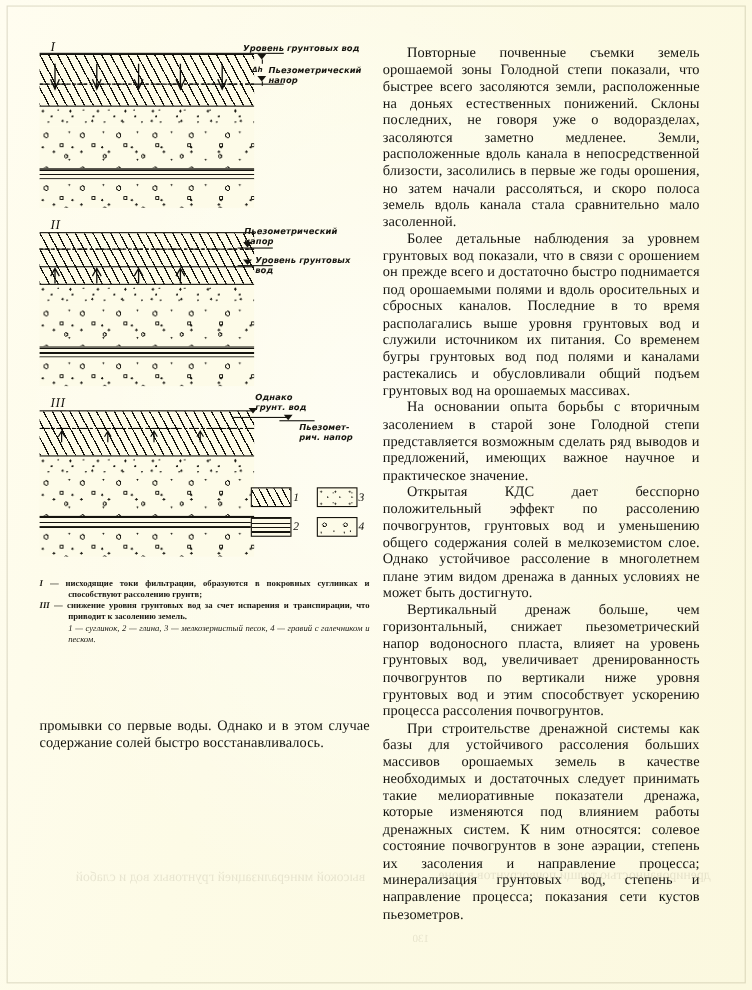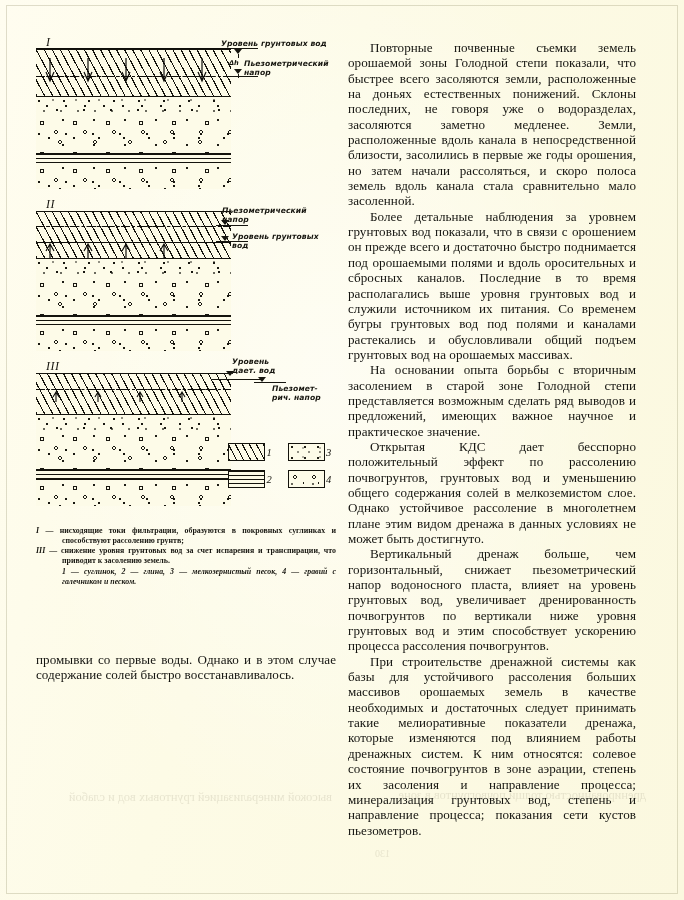--- a/index.html
+++ b/index.html
@@ -253,21 +253,21 @@
     color: #191812;
     text-align: justify;
   }
   .cap-row { display: block; padding-left: 26px; text-indent: -26px; }
   .cap-rom { font-style: italic; font-weight: 700; }
   .cap-sub {
     display: block;
     margin-top: 1px;
     padding-left: 26px;
     text-indent: 0;
-    font-weight: 700;
+    font-weight: 400;
   }
   .cap-it { font-style: italic; }
 
   .left-bottom {
     position: absolute;
     left: 36px;
     top: 652px;
     width: 300px;
   }
 
@@ -383,21 +383,21 @@
               </g>
             </svg>
           </div>
         </div>
         <div class="lay-sand" style="height:16px;"></div>
         <div class="lay-gravel" style="height:38px;"></div>
         <div class="lay-clay" style="height:9px;"></div>
         <div class="lay-gravel" style="height:26px;"></div>
       </div>
 
-      <div class="annot wrap" style="left:196px; top:-3px; width:62px;">Уровень дает. вод</div>
+      <div class="annot wrap" style="left:196px; top:-3px; width:62px;">Однако грунт. вод</div>
       <div class="tri-down" style="left:190px; top:11px;"></div>
       <div class="leader" style="left:176px; top:19px; width:50px;"></div>
 
       <div class="leader" style="left:218px; top:22px; width:32px;"></div>
       <div class="tri-down" style="left:222px; top:17px;"></div>
       <div class="annot wrap" style="left:236px; top:24px; width:64px;">Пьезомет- рич. напор</div>
     </div>
   </div>
 
   <div class="legend">

